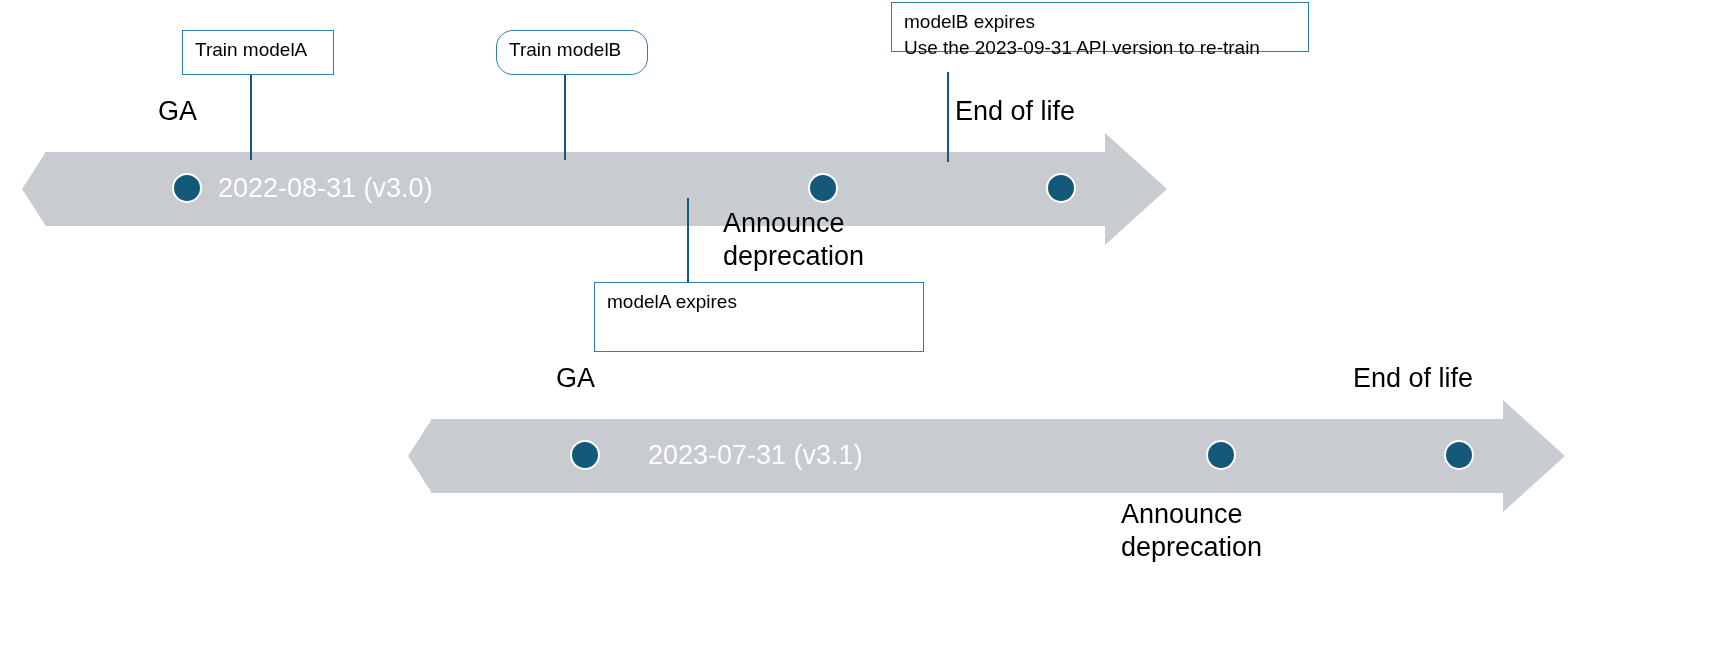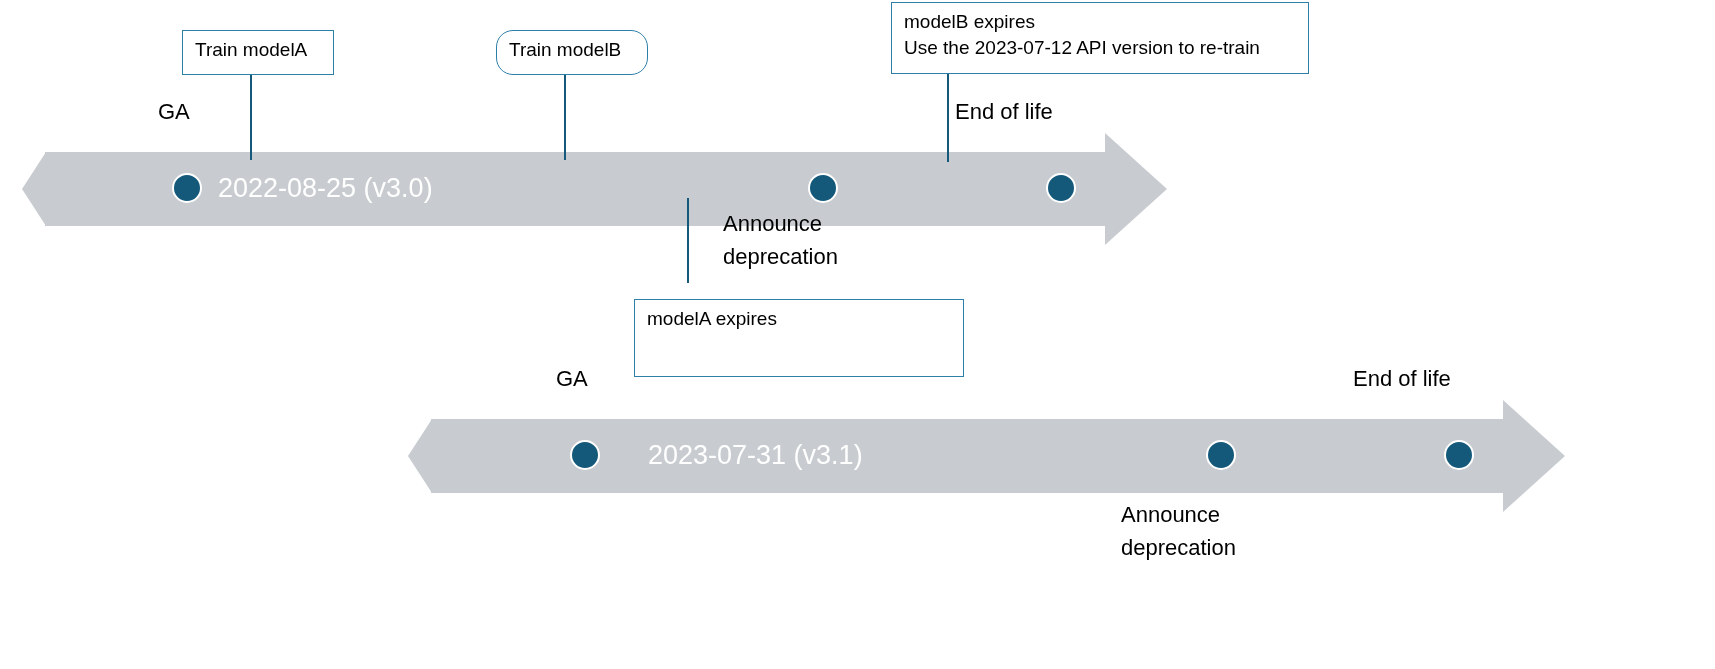--- a/index.html
+++ b/index.html
@@ -66,21 +66,21 @@
   }
   .leader {
     position: absolute;
     width: 2px;
     background: #14597a;
   }
 
   
   .label {
     position: absolute;
-    font-size: 22px;
+    font-size: 27px;
     line-height: 33px;
     color: #000000;
     white-space: nowrap;
   }
   .label.center { }
 
   .bar-label {
     position: absolute;
     font-size: 27px;
     line-height: 33px;
@@ -92,21 +92,21 @@
 <body>
 
 <div id="canvas">
 
   <div class="arrow-tail" style="left:22px; top:152px; border-width:37px 24px 37px 0;"></div>
 
   <div class="arrow-body" style="left:45px; top:152px; width:1060px; height:74px;"></div>
 
   <div class="arrow-head" style="left:1105px; top:133px; border-width:56px 0 56px 62px;"></div>
 
-  <div class="bar-label" style="left:218px; top:172px;">2022-08-25 (v3.0)</div>
+  <div class="bar-label" style="left:218px; top:172px;">2022-08-31 (v3.0)</div>
 
   <div class="dot" style="left:172px; top:173px;"></div>
   <div class="dot" style="left:808px; top:173px;"></div>
   <div class="dot" style="left:1046px; top:173px;"></div>
 
   <div class="label" style="left:158px; top:95px;">GA</div>
 
   <div class="label center" style="left:723px; top:207px; width:200px;">
     <div>Announce</div>
     <div>deprecation</div>
@@ -118,27 +118,27 @@
   <div class="callout centered" style="left:182px; top:30px; width:152px; height:45px;">
     <span>Train modelA</span>
   </div>
 
   <div class="leader" style="left:564px; top:75px; height:85px;"></div>
   <div class="callout centered" style="left:496px; top:30px; width:152px; height:45px;border-radius:17px;">
     <span>Train modelB</span>
   </div>
 
   <div class="leader" style="left:947px; top:72px; height:90px;"></div>
-  <div class="callout" style="left:891px; top:2px; width:418px; height:72px;">
+  <div class="callout" style="left:891px; top:2px; width:418px; height:50px;">
     <div>modelB expires</div>
-    <div>Use the 2023-07-12 API version to re-train</div>
+    <div>Use the 2023-09-31 API version to re-train</div>
   </div>
 
   <div class="leader" style="left:687px; top:198px; height:85px;"></div>
-  <div class="callout" style="left:594px; top:299px; width:330px; height:78px;margin-left:40px;">
+  <div class="callout" style="left:594px; top:282px; width:330px; height:70px;">
     <div>modelA expires</div>
   </div>
 
   <div class="arrow-tail" style="left:408px; top:419px; border-width:37px 24px 37px 0;"></div>
   <div class="arrow-body" style="left:431px; top:419px; width:1072px; height:74px;"></div>
   <div class="arrow-head" style="left:1503px; top:400px; border-width:56px 0 56px 62px;"></div>
 
   <div class="bar-label" style="left:648px; top:439px;">2023-07-31 (v3.1)</div>
 
   <div class="dot" style="left:570px; top:440px;"></div>

